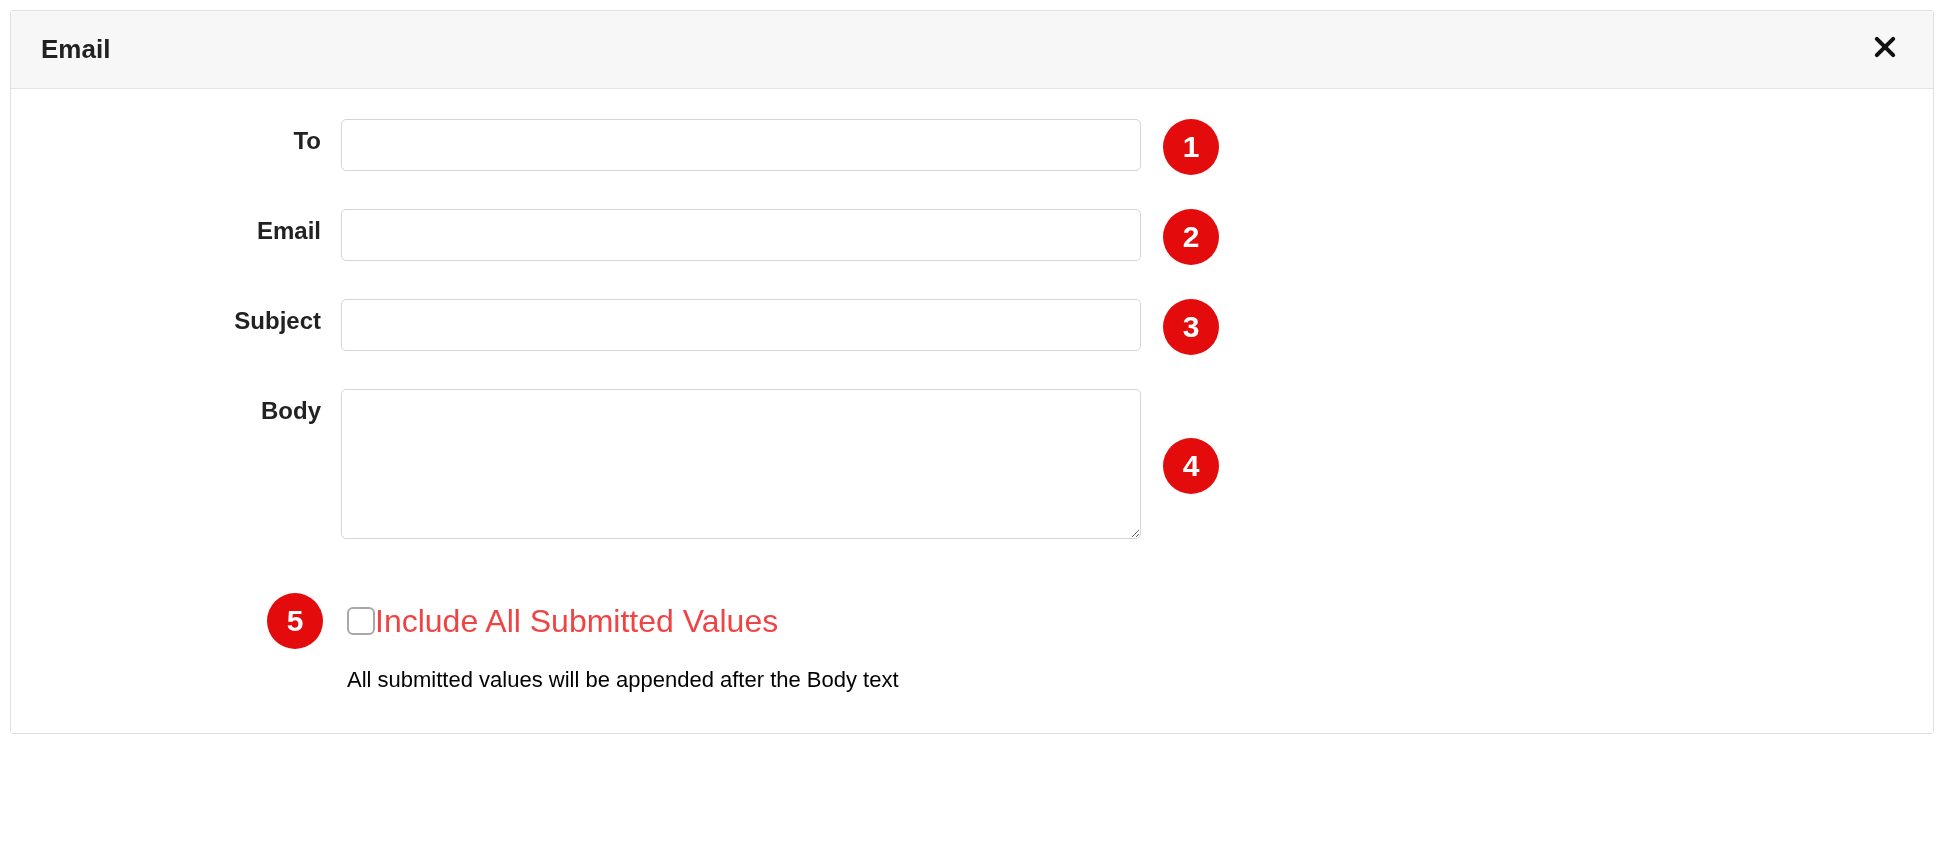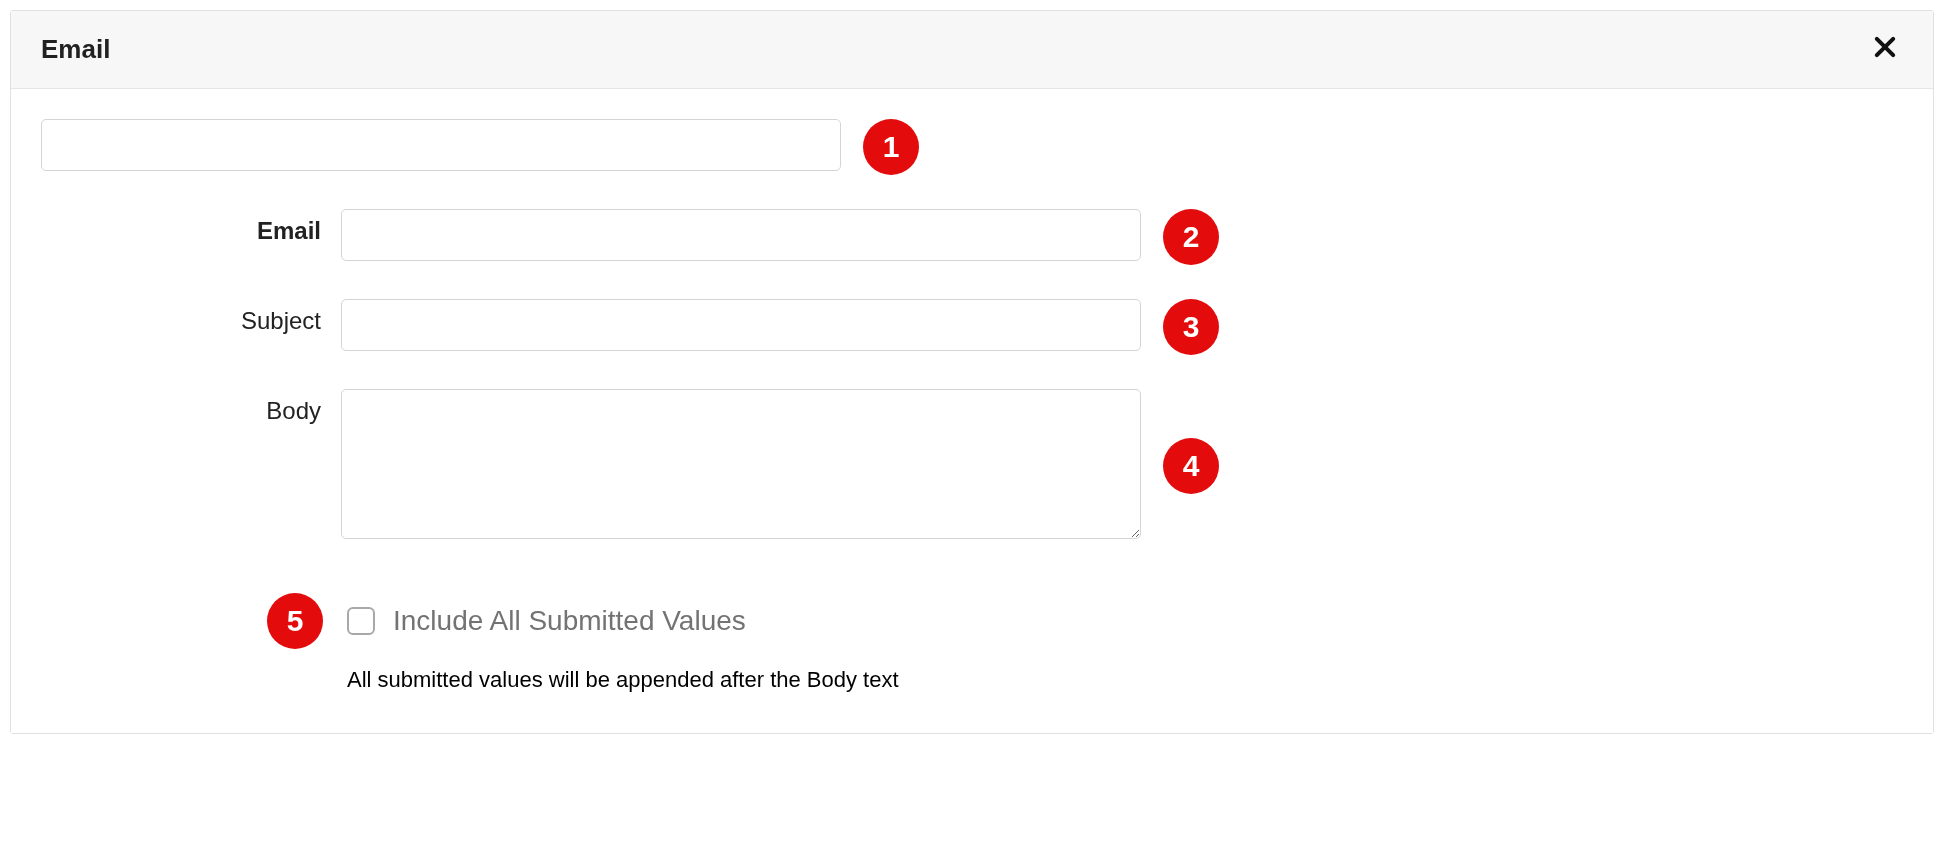--- a/index.html
+++ b/index.html
@@ -57,21 +57,21 @@
       text-align: right;
       padding-right: 20px;
       padding-top: 8px;
       font-size: 24px;
       color: #222;
     }
     .label-bold {
       font-weight: 700;
     }
     .label-normal {
-      font-weight: 400;
+      font-weight: 700;
     }
     .form-input-col {
       width: 800px;
       position: relative;
     }
     .text-input {
       width: 100%;
       height: 52px;
       border: 1px solid #d5d5d5;
       border-radius: 5px;
@@ -127,23 +127,22 @@
     .checkbox-box {
       width: 28px;
       height: 28px;
       border: 2px solid #a8a8a8;
       border-radius: 6px;
       background: #fff;
       cursor: pointer;
       flex-shrink: 0;
     }
     .checkbox-label {
-      font-size: 28px;
-      color: #737373;
-      margin-left: 18px;
+      font-size: 32px;
+      color: #ef4444;
     }
     .help-text-row {
       margin-left: 306px;
       font-size: 22px;
       color: #000000;
     }
   </style>
 </head>
 <body>
 
@@ -154,20 +153,21 @@
       <svg width="28" height="28" viewBox="0 0 24 24" fill="none" stroke="#111" stroke-width="3.5" stroke-linecap="round">
         <line x1="5" y1="5" x2="19" y2="19"></line>
         <line x1="19" y1="5" x2="5" y2="19"></line>
       </svg>
     </div>
   </div>
 
   <div class="panel-body">
 
     <div class="form-row">
+      <div class="form-label-col label-bold">To</div>
       <div class="form-input-col">
         <input type="text" class="text-input" value="" style="">
       </div>
       <div class="annotation-col">
         <div class="annotation-badge">1</div>
       </div>
     </div>
 
     <div class="form-row">
       <div class="form-label-col label-bold">Email</div>

